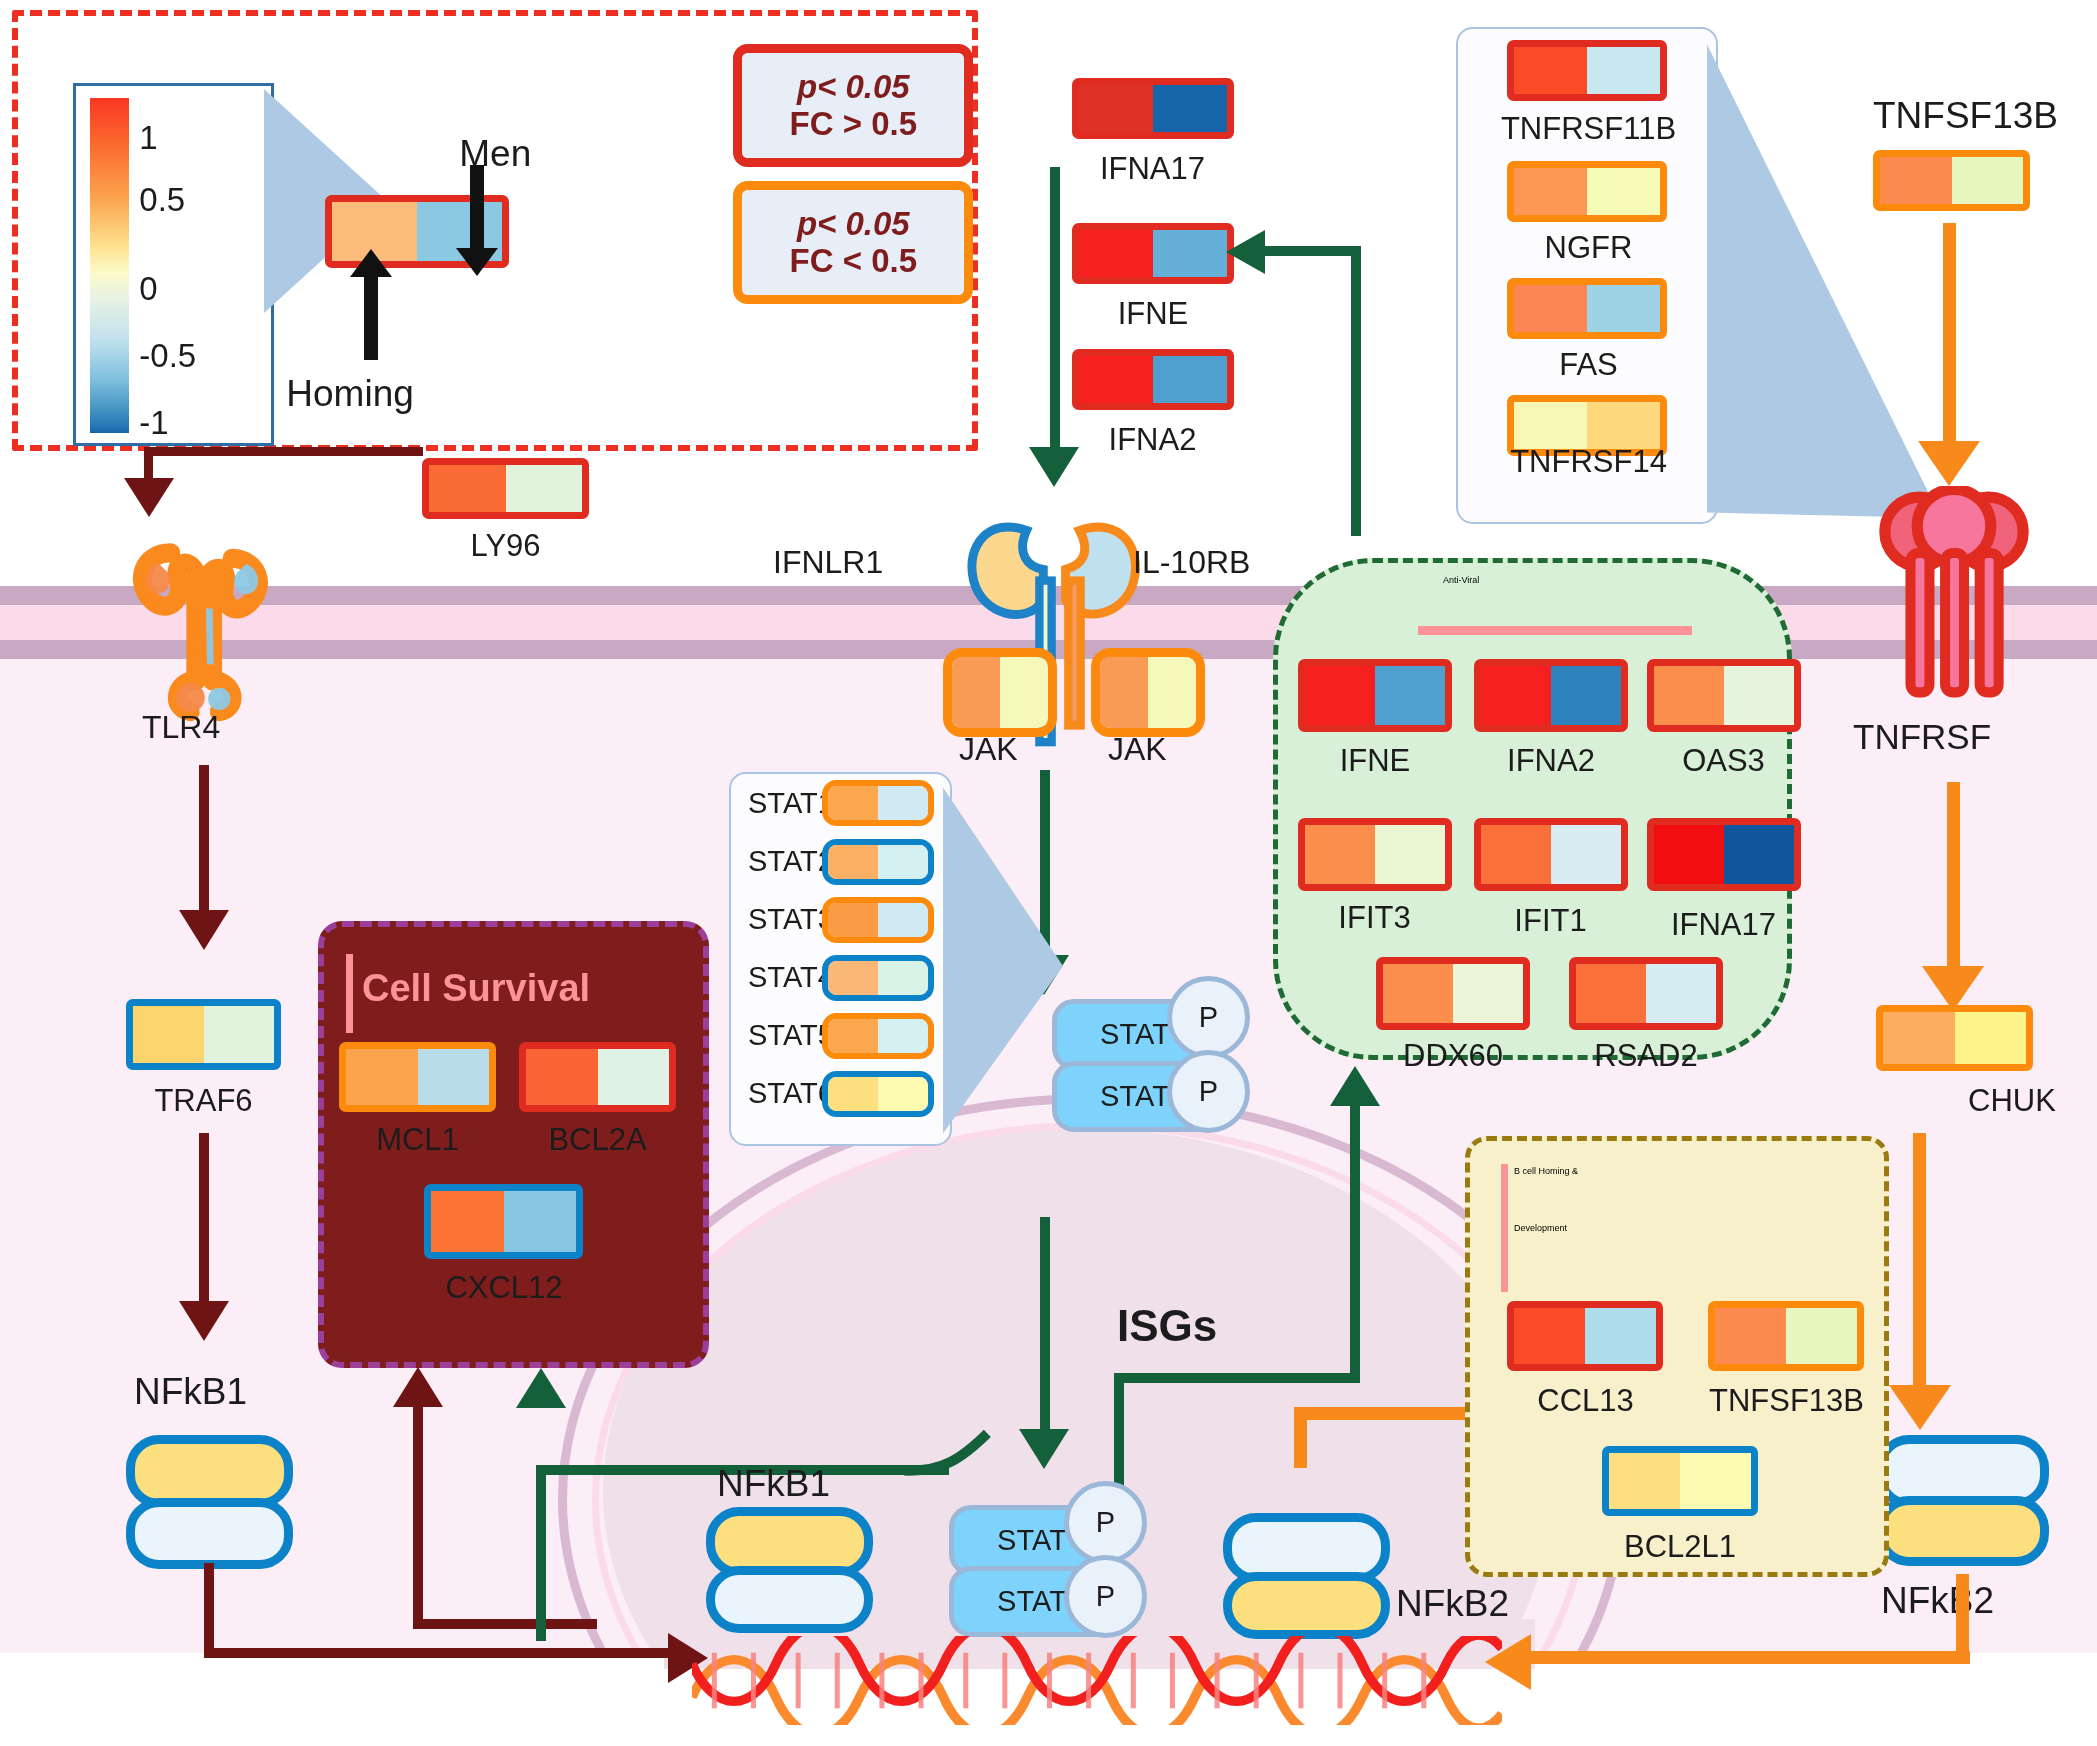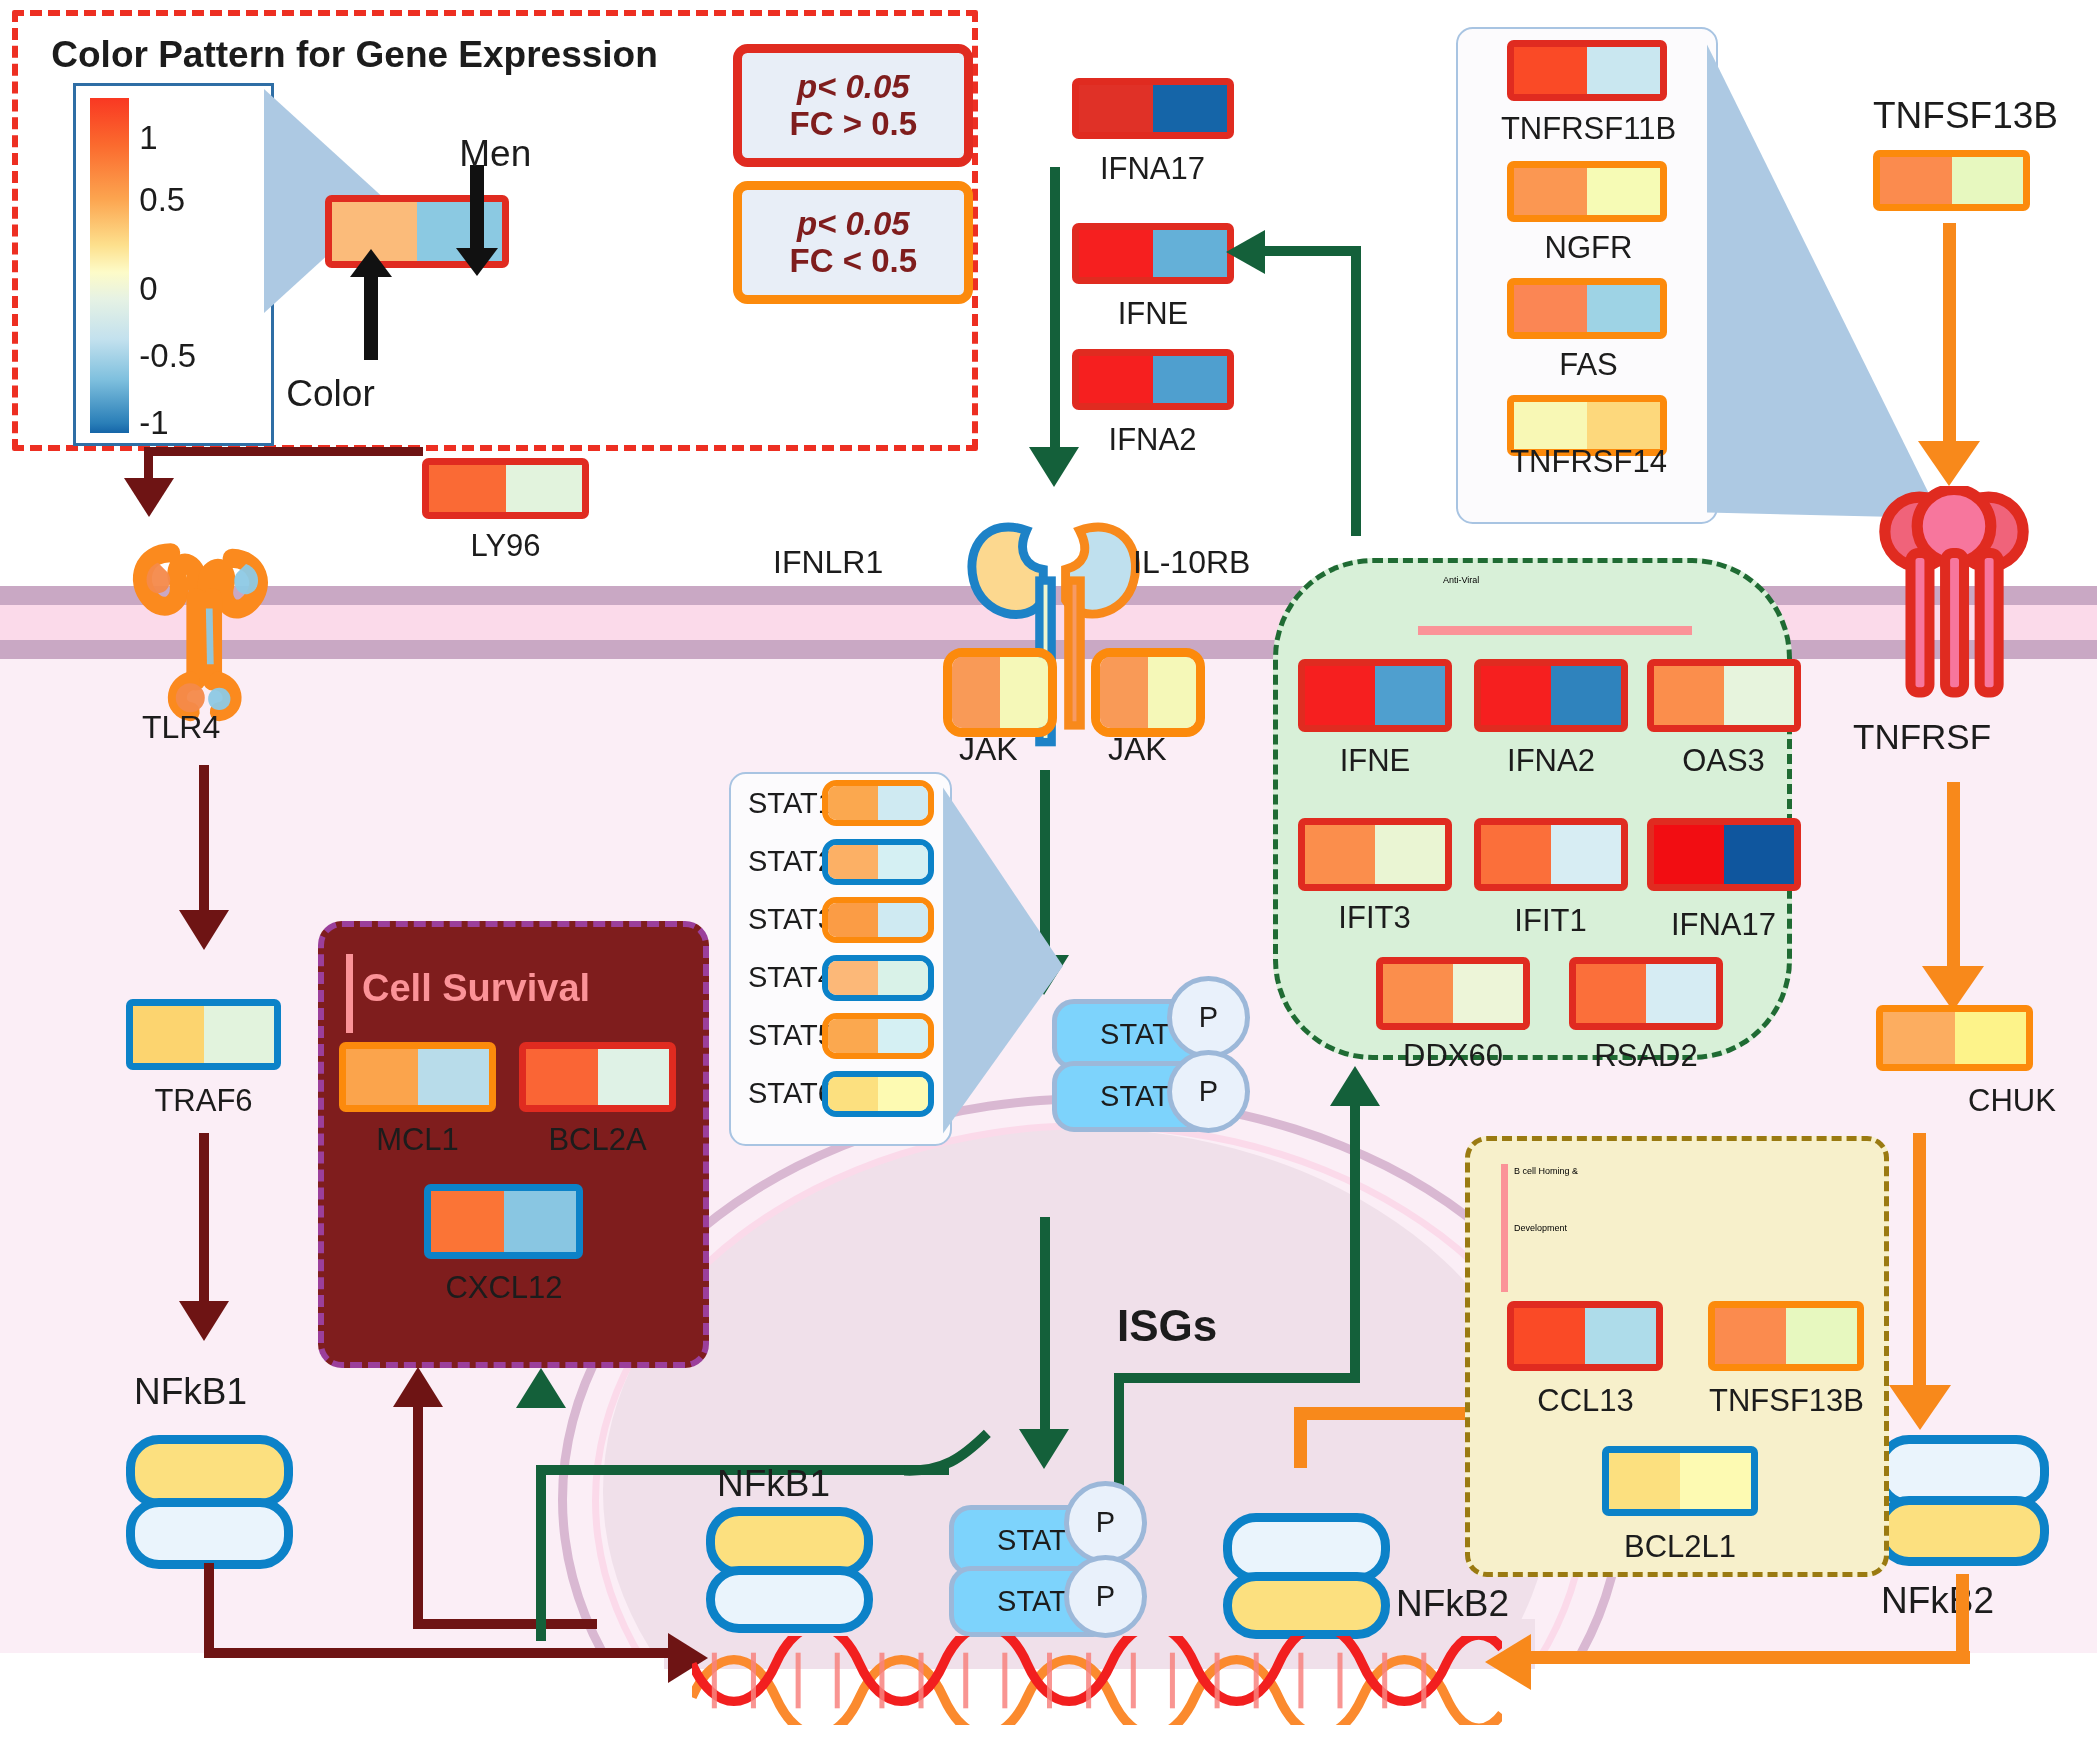--- a/index.html
+++ b/index.html
@@ -106,41 +106,40 @@
   <div class="memb-inner" style="top:605px;height:35px;"></div>
   <div class="memb-outer" style="top:640px;height:19px;"></div>
 
   <div class="nucleus" style="left:603px;top:1128px;width:949px;height:726px;"></div>
   <div class="nucenv" style="left:558px;top:1094px;width:1050px;height:793px;"></div>
   <div class="nucenv2" style="left:592px;top:1122px;width:983px;height:743px;"></div>
   <div style="position:absolute;left:0;top:1653px;width:2097px;height:100px;background:#fff;"></div>
   <div style="position:absolute;left:664px;top:1619px;width:871px;height:50px;background:#f0e0ea;"></div>
 
   <div class="legendbox">
-    <div class="legend-title">Color Pattern for Gene Expression</div>
 
     <div class="cbarbox">
       <div class="cbar"></div>
       <div class="cbar-ticks">
         <span style="top:33px;">1</span>
         <span style="top:95px;">0.5</span>
         <span style="top:184px;">0</span>
         <span style="top:251px;">-0.5</span>
         <span style="top:318px;">-1</span>
       </div>
     </div>
 
     <div class="lg-arrowbig"></div>
 
     <div class="gbox red lg-gbox">
       <div class="half" style="background:#fbbb7a;"></div>
       <div class="half" style="background:#8bc9e2;"></div>
     </div>
     <div class="arrow-up-blk" style="left:346px;top:260px;height:84px;"></div>
-    <div class="lg-women">Color</div>
+    <div class="lg-women">Homing</div>
     <div class="arrow-down-blk" style="left:452px;top:149px;height:84px;"></div>
     <div class="lg-men">Men</div>
 
     <div class="pbox red" style="left:715px;top:28px;width:240px;height:123px;">
       <div class="ital">p&lt; 0.05</div>
       <div>FC &gt; 0.5</div>
     </div>
     <div class="pbox orange" style="left:715px;top:165px;width:240px;height:123px;">
       <div class="ital">p&lt; 0.05</div>
       <div>FC &lt; 0.5</div>

